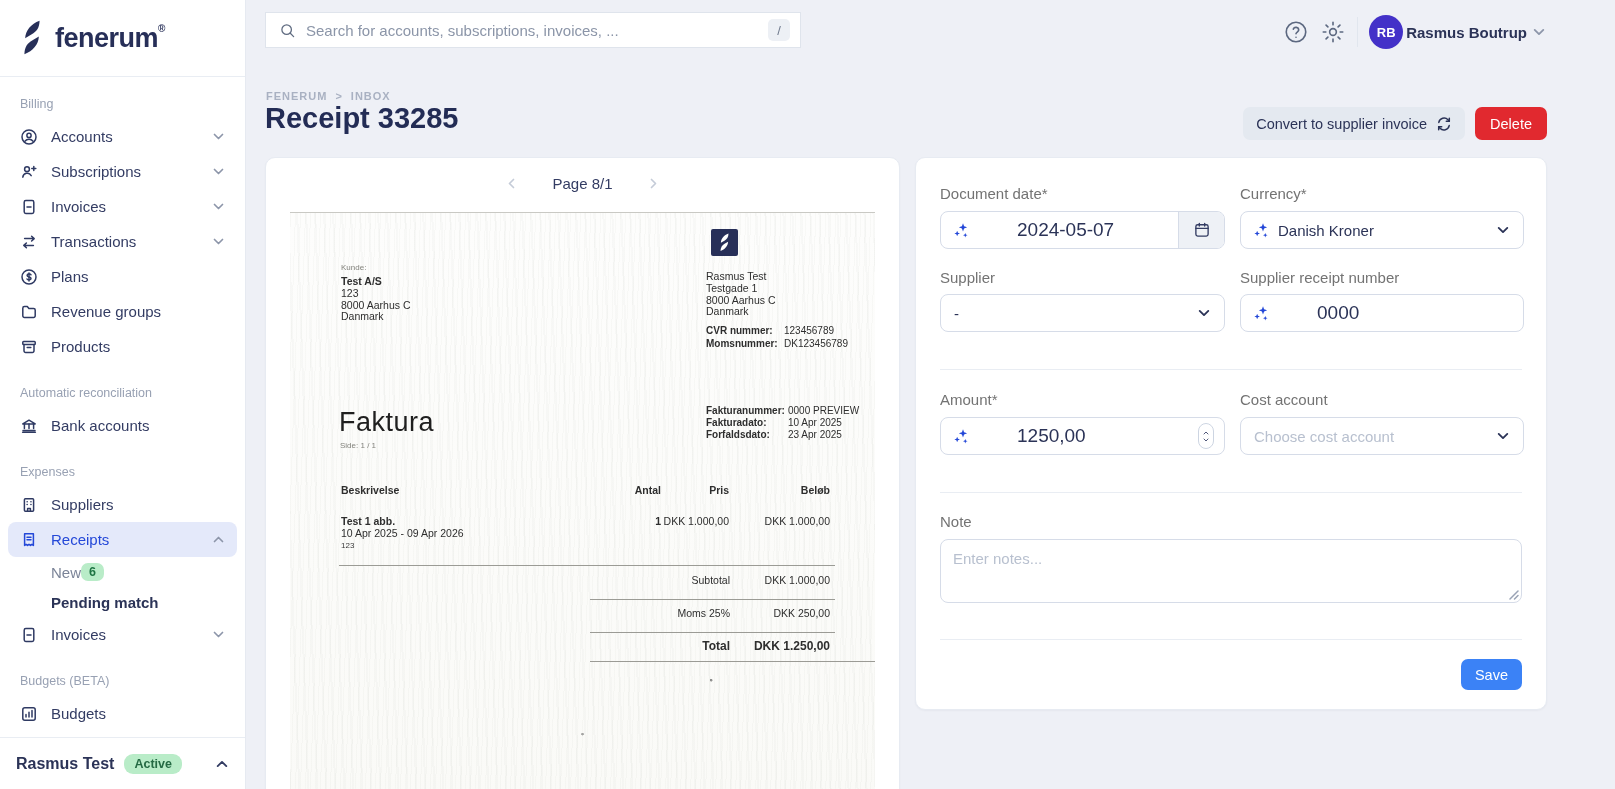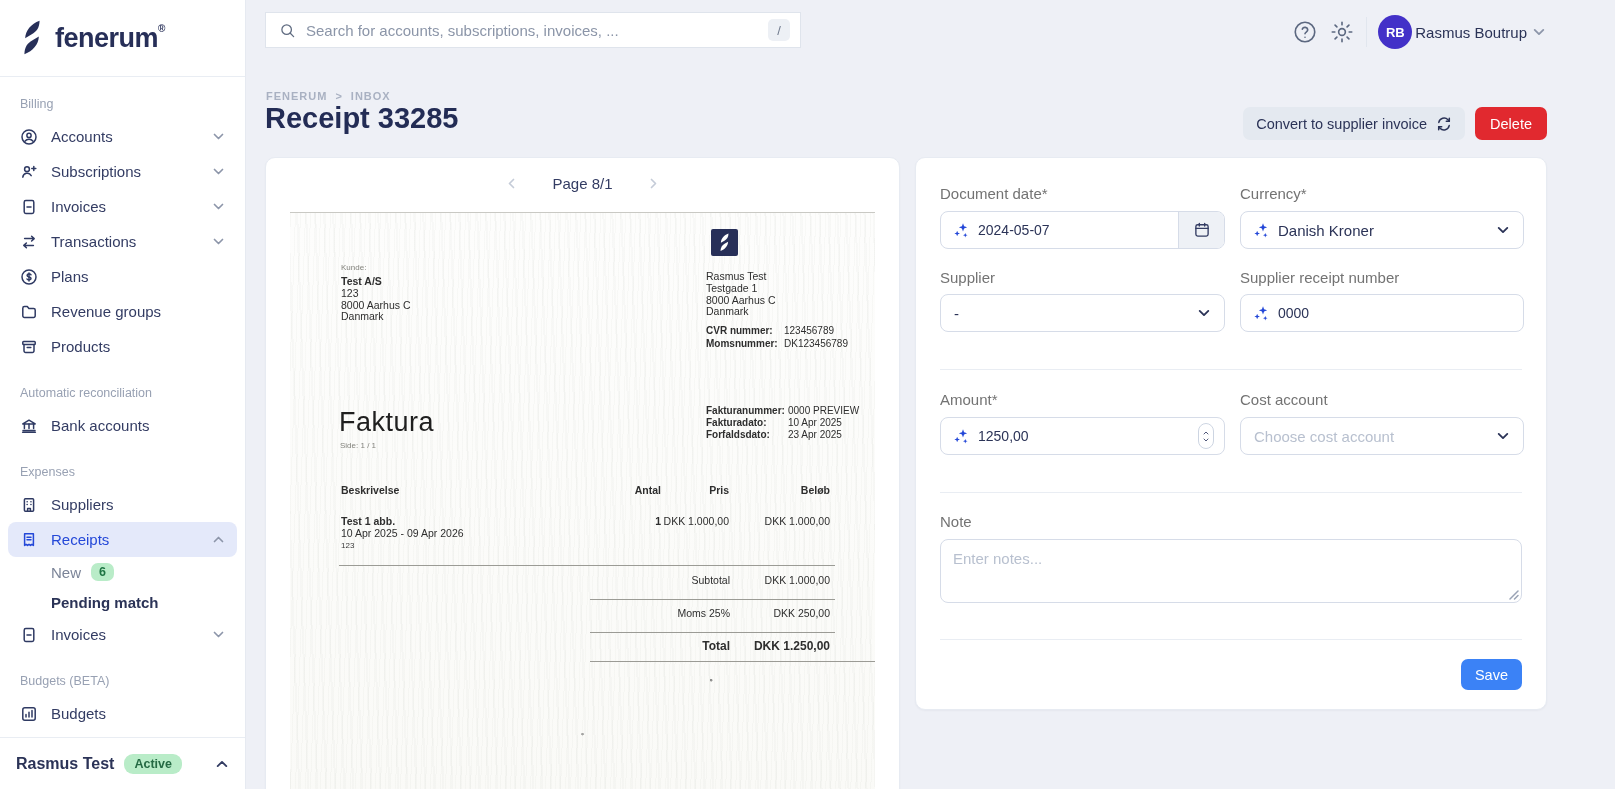--- a/index.html
+++ b/index.html
@@ -14,21 +14,21 @@
   .logo-text { font-size:27px; font-weight:700; color:#272f58; letter-spacing:-0.5px; }
   .logo-reg { font-size:10px; color:#272f58; vertical-align:top; }
   .nav { padding:6px 8px 0; }
   .sec-label { margin:14px 12px 4px; font-size:12.5px; color:#98a1b3; height:18px; }
   .sec-label.mt { margin-top:22px; }
   .nav-item { height:35px; display:flex; align-items:center; gap:13px; padding:0 12px; border-radius:8px; font-size:15px; font-weight:500; color:#333c63; cursor:pointer; }
   .nav-item .nicon { width:18px; height:18px; flex:none; color:#2f3a63; }
   .nav-item .chev { margin-left:auto; width:13px; height:13px; color:#8d96aa; }
   .nav-item.active { background:#e4e9fa; color:#2448d8; }
   .nav-item.active .nicon { color:#2448d8; }
-  .sub-item { height:30px; display:flex; align-items:center; gap:10px; padding-left:43px; font-size:15px; color:#7b8498; cursor:pointer; }
+  .sub-item { height:30px; display:flex; align-items:center; padding-left:43px; font-size:15px; color:#7b8498; cursor:pointer; }
   .sub-item.strong { color:#2b3357; font-weight:700; }
   .count-badge { background:#b9ecc8; color:#1f7544; font-size:12.5px; font-weight:600; padding:2px 8px; border-radius:7px; }
   .side-footer { position:absolute; left:0; right:0; bottom:0; height:52px; border-top:1px solid #e9edf3; display:flex; align-items:center; padding:0 16px; gap:10px; background:#fff; }
   .side-footer .name { font-size:16px; font-weight:600; color:#2b3357; }
   .pill-active { background:#b9ecc8; color:#256b44; font-size:12.5px; font-weight:600; padding:3px 10px; border-radius:9px; }
   .side-footer .chev { margin-left:auto; width:14px; height:14px; color:#333c63; }
 
   svg.stroke { fill:none; stroke:currentColor; stroke-width:1.5; stroke-linecap:round; stroke-linejoin:round; }
 
   
@@ -37,21 +37,21 @@
   .search-wrap { position:absolute; left:19px; top:12px; width:536px; height:36px; background:#fff; border:1px solid #dfe4ec; border-radius:0; display:flex; align-items:center; padding:0 10px 0 13px; }
   .search-wrap .sicon { width:17px; height:17px; color:#5f6b80; margin-right:10px; flex:none; }
   .search-wrap input { flex:1; border:none; outline:none; font-size:15px; color:#2b3357; font-family:inherit; background:transparent; }
   .search-wrap input::placeholder { color:#8b95a8; }
   .kbd { background:#edf0f5; color:#707a8d; font-size:13px; border-radius:5px; min-width:22px; height:22px; display:flex; align-items:center; justify-content:center; padding:0 6px; }
 
   .top-right { position:absolute; right:69px; top:14px; height:36px; display:flex; align-items:center; gap:11px; }
   .icon-btn { width:26px; height:26px; color:#5c6880; cursor:pointer; }
   .vdiv { width:1px; height:30px; background:#e1e6ee; }
   .avatar { width:34px; height:34px; border-radius:50%; background:#4331c8; color:#fff; font-size:13px; font-weight:700; display:flex; align-items:center; justify-content:center; }
-  .user-name { font-size:15px; font-weight:400; color:#2b3357; margin-left:-8px; }
+  .user-name { font-size:15px; font-weight:700; color:#2b3357; margin-left:-8px; }
   .user-chev { width:14px; height:14px; color:#8d96aa; margin-left:-6px; cursor:pointer; }
 
   .breadcrumb { position:absolute; left:20px; top:90px; font-size:11px; font-weight:600; letter-spacing:1px; color:#a9b1c2; display:flex; gap:8px; }
   .breadcrumb .bc-link { cursor:pointer; }
   .page-title { position:absolute; left:19px; top:102px; font-size:29px; font-weight:600; color:#232c55; }
 
   .header-actions { position:absolute; right:68px; top:107px; display:flex; gap:10px; }
   .btn-convert { height:33px; display:flex; align-items:center; gap:9px; background:#e4e9f0; border:none; border-radius:7px; padding:0 13px; font-size:14.5px; font-weight:500; color:#2b3357; font-family:inherit; cursor:pointer; }
   .btn-convert .cicon { width:16px; height:16px; }
   .btn-delete { height:33px; background:#e1292f; border:none; border-radius:7px; padding:0 15px; font-size:14.5px; font-weight:500; color:#fff; font-family:inherit; cursor:pointer; }
@@ -84,21 +84,21 @@
   .fak-title { font-size:27px; color:#1f1f1f; letter-spacing:0.5px; }
   .r-right { text-align:right; }
   .hline { position:absolute; height:1px; background:#9b9b95; }
 
   
   .f-label { position:absolute; font-size:15px; color:#737373; }
   .f-col-l { left:24px; width:285px; }
   .f-col-r { left:324px; width:284px; }
   .f-field { position:absolute; height:38px; border:1px solid #d6dce8; border-radius:8px; background:#fff; display:flex; align-items:center; font-size:15px; color:#2b3357; overflow:hidden; }
   .f-field .spark { width:17px; height:17px; margin:0 8px 0 12px; flex:none; }
-  .f-field input { border:none; outline:none; font-size:14px; color:#2b3357; font-family:inherit; flex:1; min-width:0; background:transparent; }
+  .f-field input { border:none; outline:none; font-size:19px; color:#2b3357; font-family:inherit; flex:1; min-width:0; background:transparent;margin-left:39px; }
   .cal-btn { margin-left:auto; width:46px; height:100%; background:#eef1f6; border-left:1px solid #d6dce8; display:flex; align-items:center; justify-content:center; color:#333c63; cursor:pointer; flex:none; }
   .cal-btn svg { width:18px; height:18px; }
   .sel-chev { margin-left:auto; width:14px; height:14px; color:#2b3357; margin-right:13px; flex:none; }
   .sel-value { margin-left:13px; }
   .placeholder { color:#b8c0cf; }
   .stepper { margin-left:auto; margin-right:10px; width:16px; height:26px; border:1px solid #cdd5e2; border-radius:8px; display:flex; flex-direction:column; align-items:center; justify-content:center; gap:1px; color:#333c63; cursor:pointer; flex:none; }
   .stepper svg { width:8px; height:6px; }
   .form-divider { position:absolute; left:24px; right:24px; height:1px; background:#e9edf3; }
   .note-wrap { position:absolute; left:24px; right:24px; top:381px; height:64px; }
   .note-wrap textarea { width:100%; height:100%; resize:none; border:1px solid #d6dce8; border-radius:8px; padding:10px 12px; font-size:15px; font-family:inherit; color:#2b3357; outline:none; }

